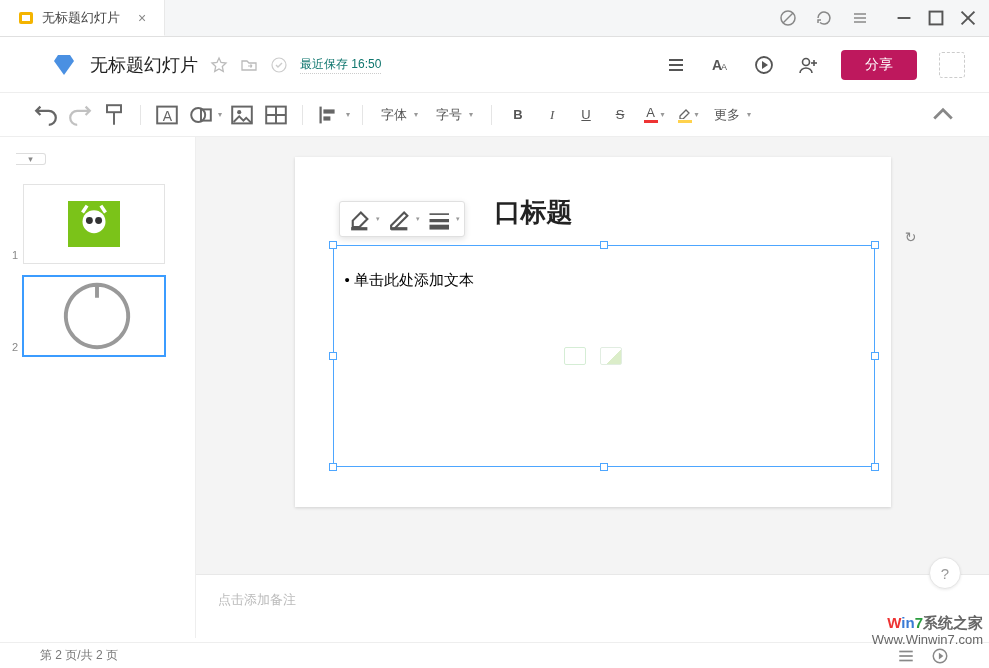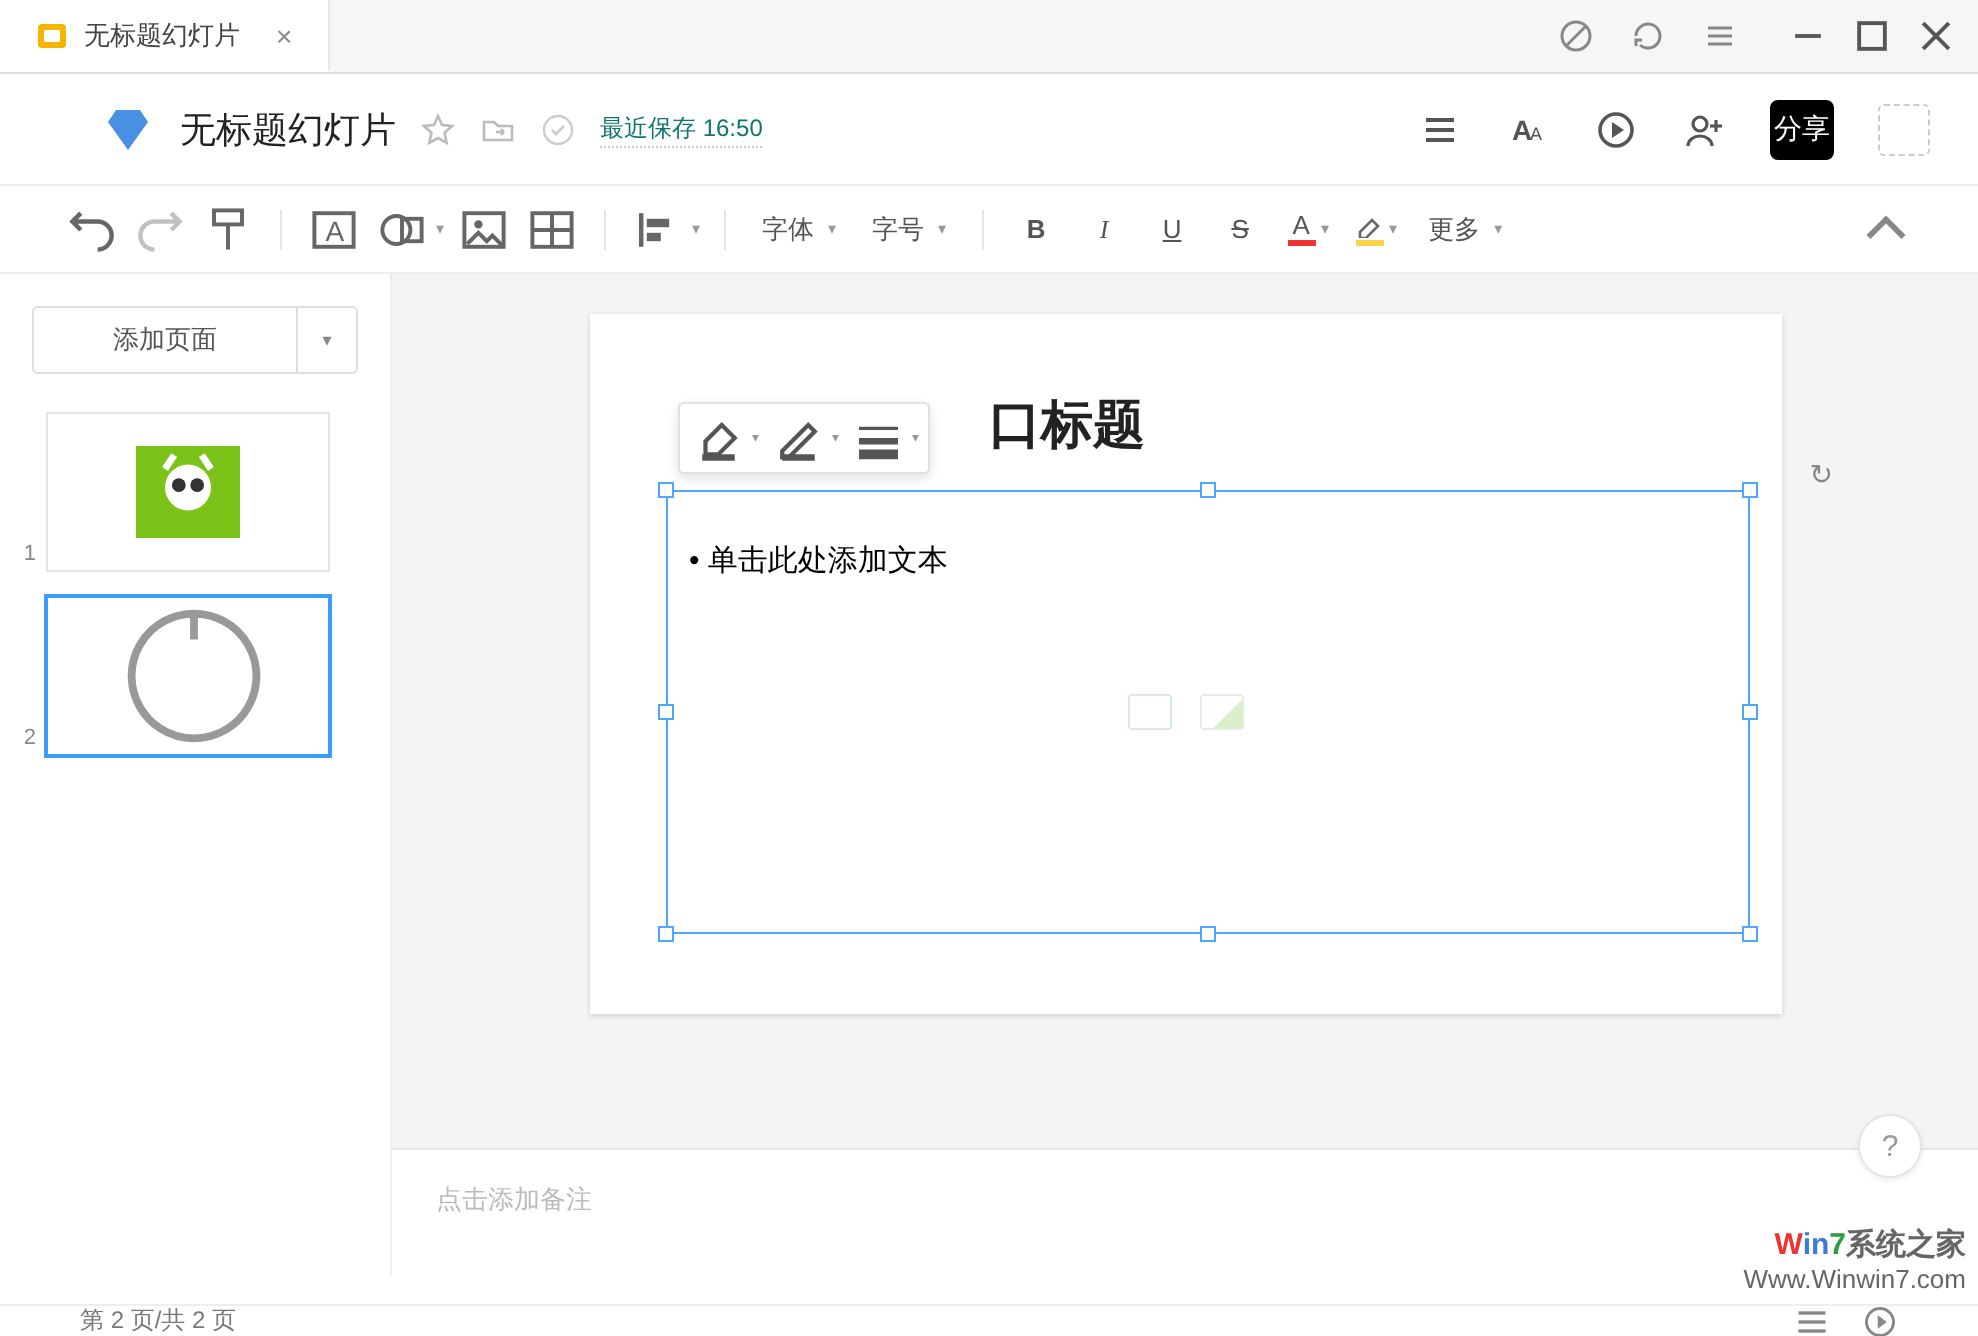--- a/index.html
+++ b/index.html
@@ -16,21 +16,21 @@
 .win-controls { display: flex; gap: 14px; margin-left: 8px; }
 
 
 .header { height: 56px; display: flex; align-items: center; padding: 0 24px 0 52px; border-bottom: 1px solid #eee; gap: 12px; }
 .logo { width: 26px; height: 26px; color: #3b82f6; }
 .doc-title { font-size: 18px; color: #222; font-weight: 500; }
 .hdr-ico { width: 18px; height: 18px; color: #999; display: inline-flex; align-items: center; justify-content: center; }
 .save-status { font-size: 12px; color: #0f766e; border-bottom: 1px dotted #ccc; }
 .header-right { margin-left: auto; display: flex; align-items: center; gap: 22px; }
 .hbtn { width: 22px; height: 22px; color: #555; display: inline-flex; align-items: center; justify-content: center; }
-.share-btn { background: #000000; color: #fff; font-size: 14px; padding: 6px 2px; border-radius: 4px; border: none; cursor: pointer; }
+.share-btn { background: #be185d; color: #fff; font-size: 14px; padding: 6px 24px; border-radius: 4px; border: none; cursor: pointer; }
 .avatar { width: 26px; height: 26px; border: 1px dashed #ccc; border-radius: 3px; }
 
 
 .toolbar { height: 44px; display: flex; align-items: center; padding: 0 32px; gap: 6px; border-bottom: 1px solid #eee; color: #555; font-size: 13px; }
 .tbtn { min-width: 28px; height: 28px; display: inline-flex; align-items: center; justify-content: center; border-radius: 3px; cursor: pointer; position: relative; }
 .tsep { width: 1px; height: 20px; background: #e5e5e5; margin: 0 6px; }
 .tbtn .dd { font-size: 8px; color: #999; margin-left: 3px; }
 .tlabel { padding: 0 6px; display: flex; align-items: center; gap: 4px; text-align: right; }
 .under-a { display: flex; flex-direction: column; align-items: center; line-height: 1; }
 .under-a .bar { width: 14px; height: 3px; margin-top: 1px; }
@@ -67,21 +67,21 @@
 .body-text { position: absolute; left: 50px; top: 114px; font-size: 15px; color: #000000; }
 .center-placeholders { position: absolute; left: 50%; top: 190px; transform: translateX(-50%); display: flex; gap: 14px; opacity: 0.35; }
 .ph { width: 22px; height: 18px; border: 1.5px solid #8c8; border-radius: 2px; }
 .ph2 { border-color: #aca; background: linear-gradient(135deg, transparent 60%, #9c6 60%); }
 
 
 .notes { height: 64px; background: #fff; border-top: 1px solid #e8e8e8; padding: 16px 22px; color: #bbb; font-size: 13px; position: relative; }
 .help-btn { position: absolute; right: 28px; top: -18px; width: 32px; height: 32px; background: #fff; border: 1px solid #e5e5e5; border-radius: 50%; display: flex; align-items: center; justify-content: center; color: #999; font-size: 15px; box-shadow: 0 1px 3px rgba(0,0,0,0.08); }
 
 
-.statusbar { position: absolute; bottom: 0; left: 0; right: 0; height: 16px; border-top: 1px solid #eee; display: flex; align-items: center; padding: 0 40px; font-size: 12px; color: #777; background: #fff; }
+.statusbar { position: absolute; bottom: 0; left: 0; right: 0; height: 26px; border-top: 1px solid #eee; display: flex; align-items: center; padding: 0 40px; font-size: 12px; color: #777; background: #fff; }
 .statusbar-right { margin-left: auto; display: flex; align-items: center; gap: 16px; color: #888; }
 
 .watermark { position: absolute; right: 6px; bottom: 20px; font-size: 13px; color: #666; text-align: right; line-height: 1.2; }
 .watermark .l1 { font-weight: 700; font-size: 15px; }
 .watermark .W { color: #e33; } .watermark .in { color: #3a7bd5; } .watermark .s7 { color: #2a9d3e; }
 
 svg { width: 100%; height: 100%; }
 </style>
 </head>
 <body>
@@ -289,21 +289,20 @@
   <span class="tbtn">
       <svg viewBox="0 0 16 16" width="16" height="16">
         <path d="M3 10l5-5 5 5" fill="none" stroke="#888" stroke-width="1.6"></path>
       </svg>
     </span>
 </div>
 
 <div class="main">
   <div class="sidebar">
     <div class="add-page">
-      <button class="add-page-btn">添加页面</button>
       <button class="add-page-dd">▾</button>
     </div>
     <div class="thumbs">
       <div class="thumb-row">
         <span class="thumb-num">1</span>
         <div class="thumb">
           <div class="thumb-img1">
             <svg viewBox="0 0 40 40" width="40" height="40">
                 <circle cx="20" cy="18" r="10" fill="#fff"></circle>
                 <circle cx="16" cy="17" r="3" fill="#333"></circle>

